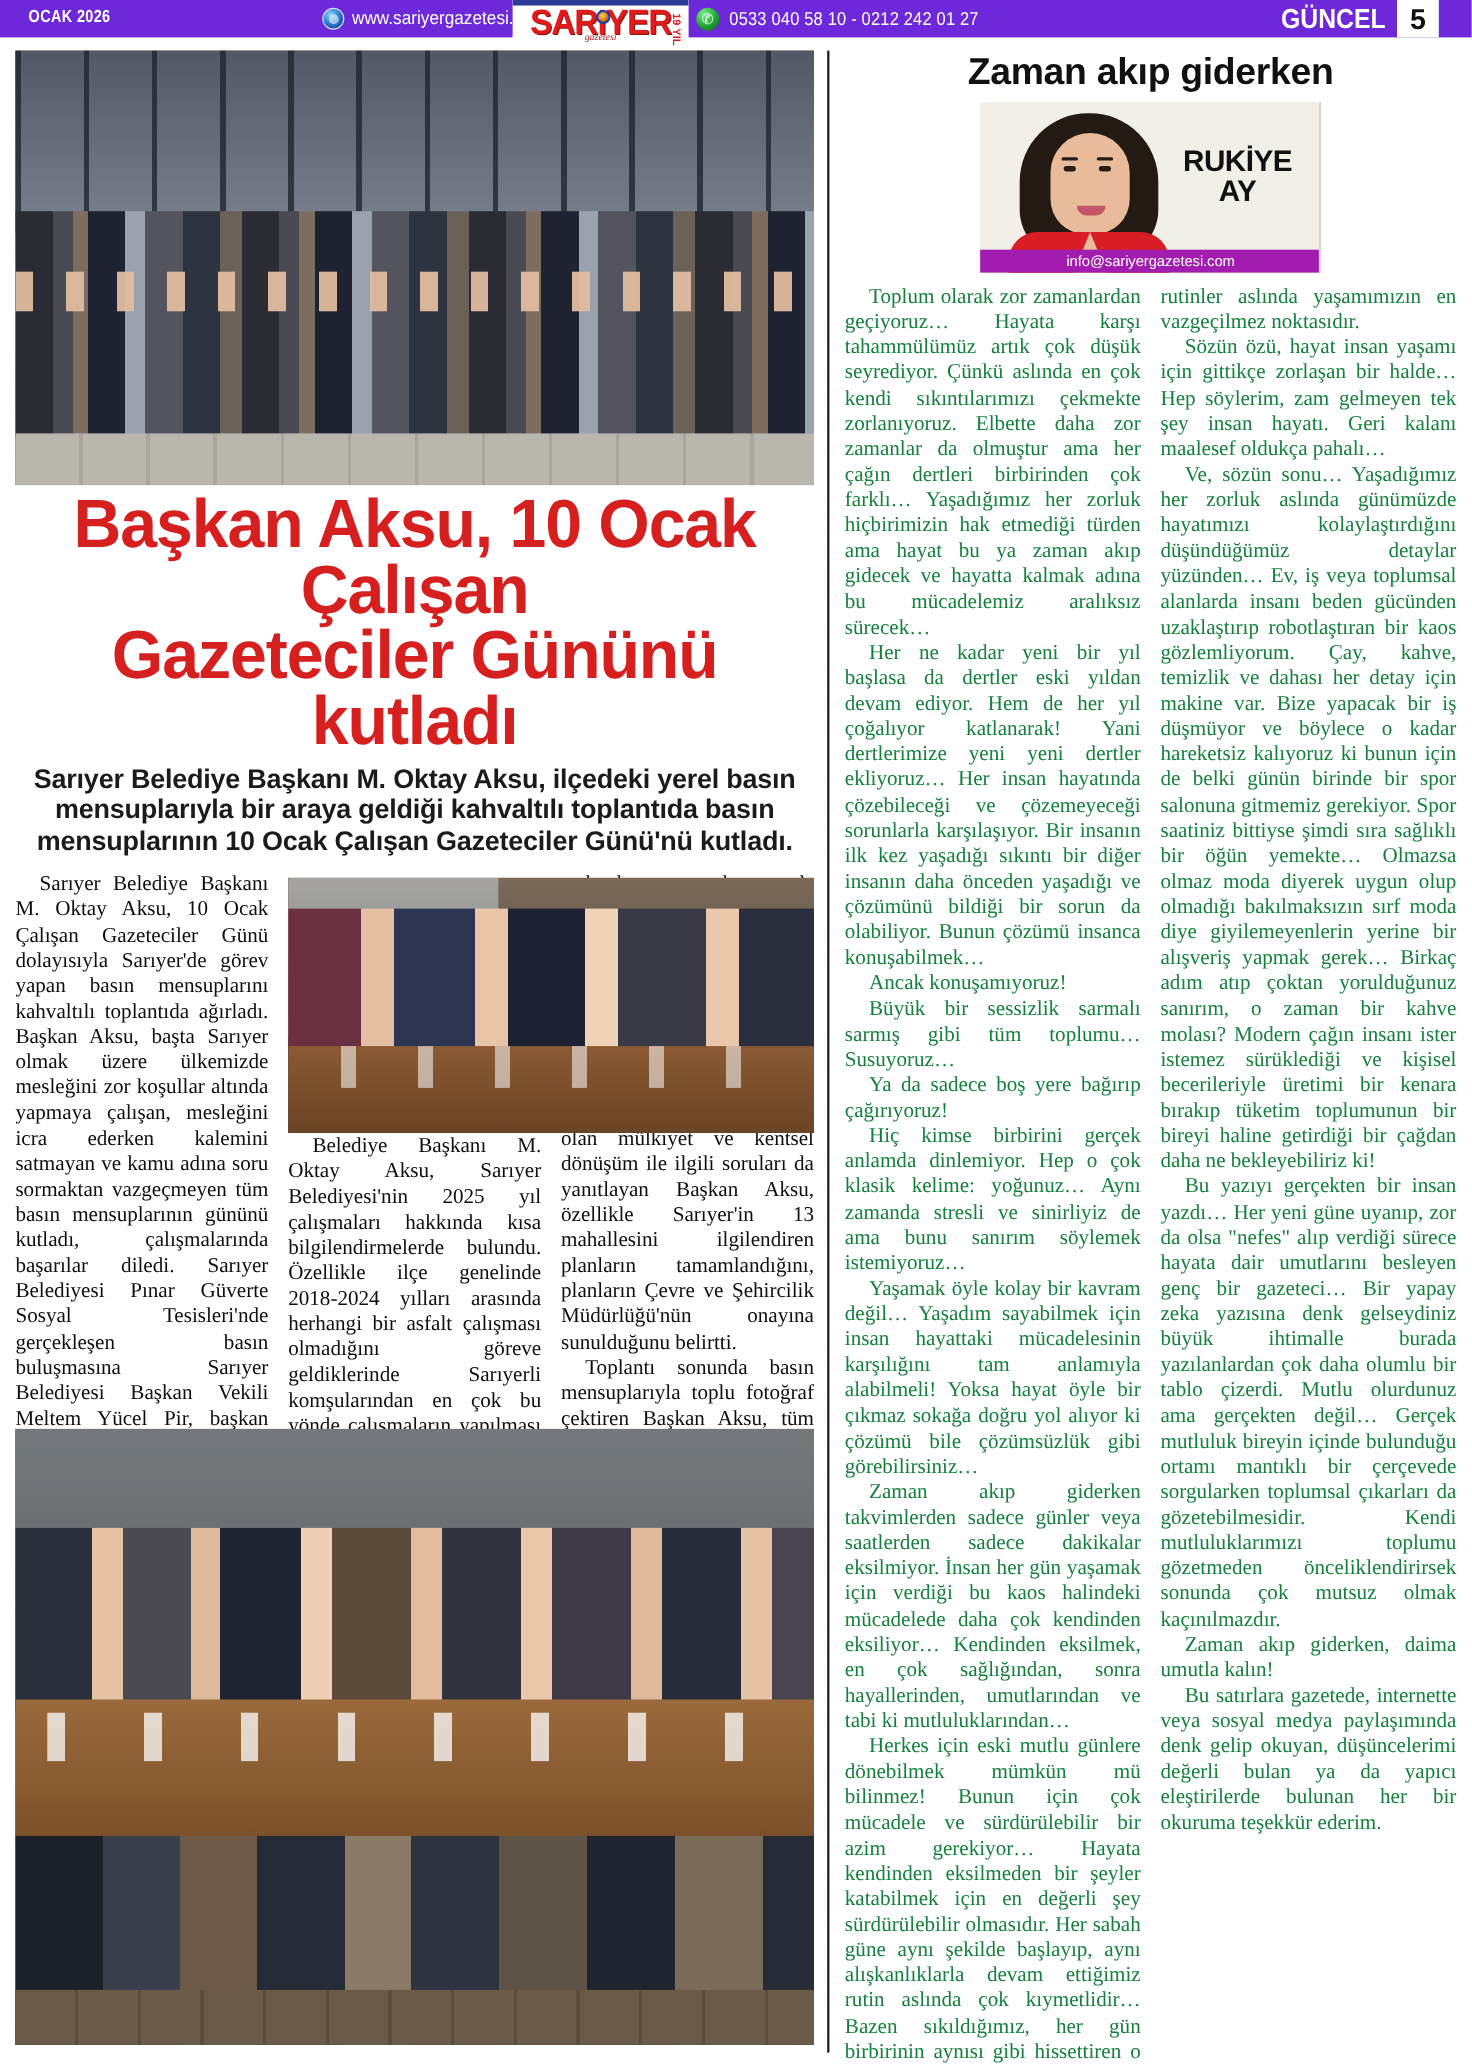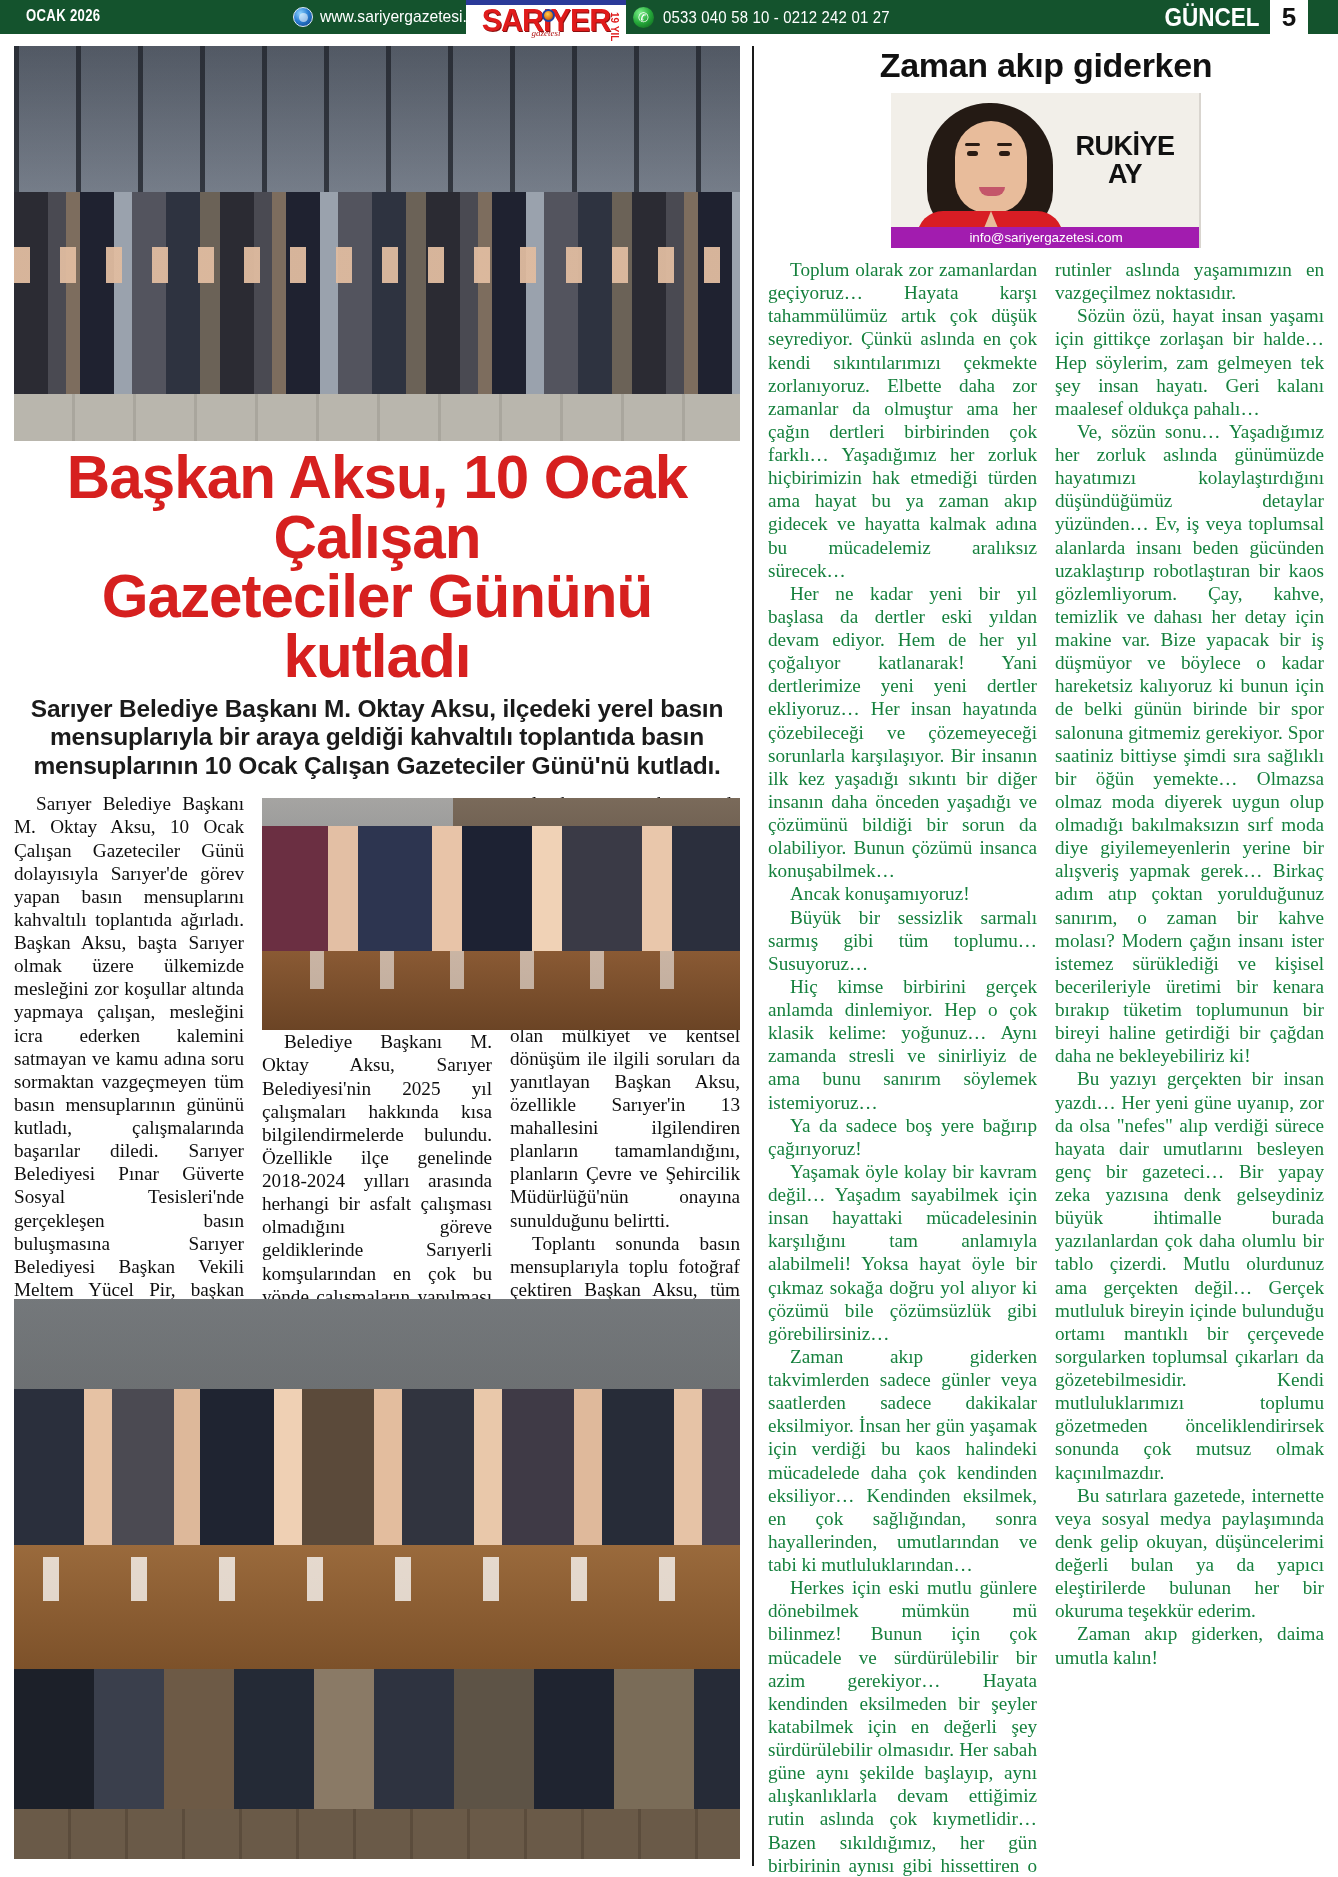--- a/index.html
+++ b/index.html
@@ -8,21 +8,21 @@
     width: 1338px; height: 1877px;
     background: #ffffff;
     font-family: "Liberation Serif", serif;
     overflow: hidden;
     position: relative;
   }
 
   
   .topbar {
     position:absolute; left:0; top:0; width:1338px; height:34px;
-    background:#14532d;
+    background:#6d28d9;
   }
   .topbar .date {
     position:absolute; left:26px; top:7px;
     color:#ffffff; font-family:"Liberation Sans", sans-serif;
     font-weight:bold; font-size:16px; letter-spacing:.4px;
     transform: scaleX(0.82); transform-origin: left center;
   }
   .topbar .web {
     position:absolute; left:293px; top:7px;
     display:flex; align-items:center; gap:7px;
@@ -426,24 +426,24 @@
       <div>AY</div>
     </div>
     <div class="email">info@sariyergazetesi.com</div>
   </div>
 
   <div class="body">
     <p>Toplum olarak zor zamanlardan geçiyoruz… Hayata karşı tahammülümüz artık çok düşük seyrediyor. Çünkü aslında en çok kendi sıkıntılarımızı çekmekte zorlanıyoruz. Elbette daha zor zamanlar da olmuştur ama her çağın dertleri birbirinden çok farklı… Yaşadığımız her zorluk hiçbirimizin hak etmediği türden ama hayat bu ya zaman akıp gidecek ve hayatta kalmak adına bu mücadelemiz aralıksız sürecek…</p>
     <p>Her ne kadar yeni bir yıl başlasa da dertler eski yıldan devam ediyor. Hem de her yıl çoğalıyor katlanarak! Yani dertlerimize yeni yeni dertler ekliyoruz… Her insan hayatında çözebileceği ve çözemeyeceği sorunlarla karşılaşıyor. Bir insanın ilk kez yaşadığı sıkıntı bir diğer insanın daha önceden yaşadığı ve çözümünü bildiği bir sorun da olabiliyor. Bunun çözümü insanca konuşabilmek…</p>
     <p>Ancak konuşamıyoruz!</p>
     <p>Büyük bir sessizlik sarmalı sarmış gibi tüm toplumu… Susuyoruz…</p>
+    <p>Ya da sadece boş yere bağırıp çağırıyoruz!</p>
     <p>Hiç kimse birbirini gerçek anlamda dinlemiyor. Hep o çok klasik kelime: yoğunuz… Aynı zamanda stresli ve sinirliyiz de ama bunu sanırım söylemek istemiyoruz…</p>
-    <p>Ya da sadece boş yere bağırıp çağırıyoruz!</p>
     <p>Yaşamak öyle kolay bir kavram değil… Yaşadım sayabilmek için insan hayattaki mücadelesinin karşılığını tam anlamıyla alabilmeli! Yoksa hayat öyle bir çıkmaz sokağa doğru yol alıyor ki çözümü bile çözümsüzlük gibi görebilirsiniz…</p>
     <p>Zaman akıp giderken takvimlerden sadece günler veya saatlerden sadece dakikalar eksilmiyor. İnsan her gün yaşamak için verdiği bu kaos halindeki mücadelede daha çok kendinden eksiliyor… Kendinden eksilmek, en çok sağlığından, sonra hayallerinden, umutlarından ve tabi ki mutluluklarından…</p>
     <p>Herkes için eski mutlu günlere dönebilmek mümkün mü bilinmez! Bunun için çok mücadele ve sürdürülebilir bir azim gerekiyor… Hayata kendinden eksilmeden bir şeyler katabilmek için en değerli şey sürdürülebilir olmasıdır. Her sabah güne aynı şekilde başlayıp, aynı alışkanlıklarla devam ettiğimiz rutin aslında çok kıymetlidir… Bazen sıkıldığımız, her gün birbirinin aynısı gibi hissettiren o rutinler aslında yaşamımızın en vazgeçilmez noktasıdır.</p>
     <p>Sözün özü, hayat insan yaşamı için gittikçe zorlaşan bir halde… Hep söylerim, zam gelmeyen tek şey insan hayatı. Geri kalanı maalesef oldukça pahalı…</p>
     <p>Ve, sözün sonu… Yaşadığımız her zorluk aslında günümüzde hayatımızı kolaylaştırdığını düşündüğümüz detaylar yüzünden… Ev, iş veya toplumsal alanlarda insanı beden gücünden uzaklaştırıp robotlaştıran bir kaos gözlemliyorum. Çay, kahve, temizlik ve dahası her detay için makine var. Bize yapacak bir iş düşmüyor ve böylece o kadar hareketsiz kalıyoruz ki bunun için de belki günün birinde bir spor salonuna gitmemiz gerekiyor. Spor saatiniz bittiyse şimdi sıra sağlıklı bir öğün yemekte… Olmazsa olmaz moda diyerek uygun olup olmadığı bakılmaksızın sırf moda diye giyilemeyenlerin yerine bir alışveriş yapmak gerek… Birkaç adım atıp çoktan yorulduğunuz sanırım, o zaman bir kahve molası? Modern çağın insanı ister istemez sürüklediği ve kişisel becerileriyle üretimi bir kenara bırakıp tüketim toplumunun bir bireyi haline getirdiği bir çağdan daha ne bekleyebiliriz ki!</p>
     <p>Bu yazıyı gerçekten bir insan yazdı… Her yeni güne uyanıp, zor da olsa "nefes" alıp verdiği sürece hayata dair umutlarını besleyen genç bir gazeteci… Bir yapay zeka yazısına denk gelseydiniz büyük ihtimalle burada yazılanlardan çok daha olumlu bir tablo çizerdi. Mutlu olurdunuz ama gerçekten değil… Gerçek mutluluk bireyin içinde bulunduğu ortamı mantıklı bir çerçevede sorgularken toplumsal çıkarları da gözetebilmesidir. Kendi mutluluklarımızı toplumu gözetmeden önceliklendirirsek sonunda çok mutsuz olmak kaçınılmazdır.</p>
+    <p>Zaman akıp giderken, daima umutla kalın!</p>
     <p>Bu satırlara gazetede, internette veya sosyal medya paylaşımında denk gelip okuyan, düşüncelerimi değerli bulan ya da yapıcı eleştirilerde bulunan her bir okuruma teşekkür ederim.</p>
-    <p>Zaman akıp giderken, daima umutla kalın!</p>
   </div>
 </div>
 
 </body></html>

